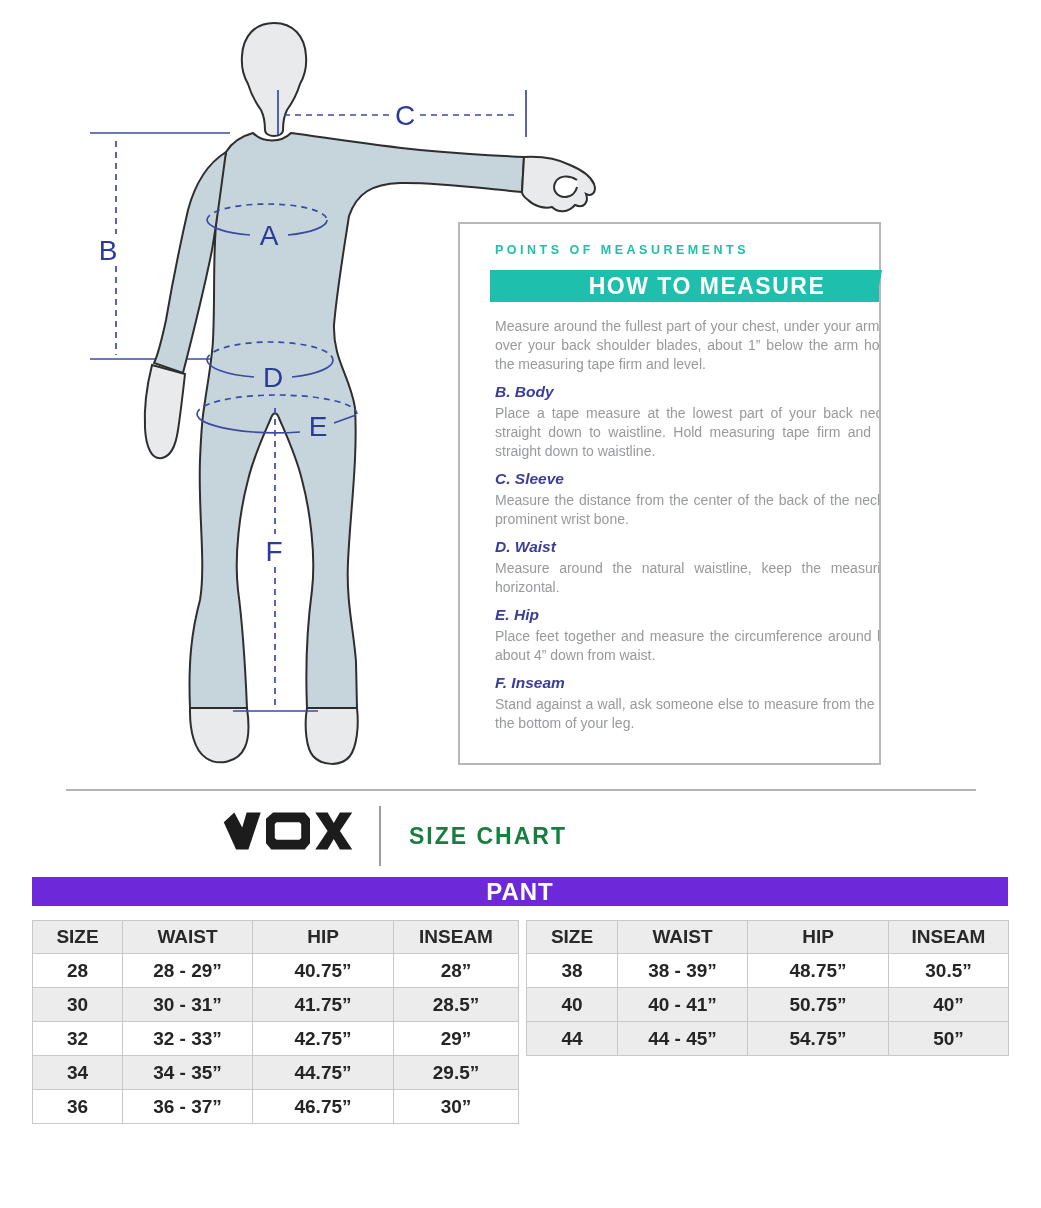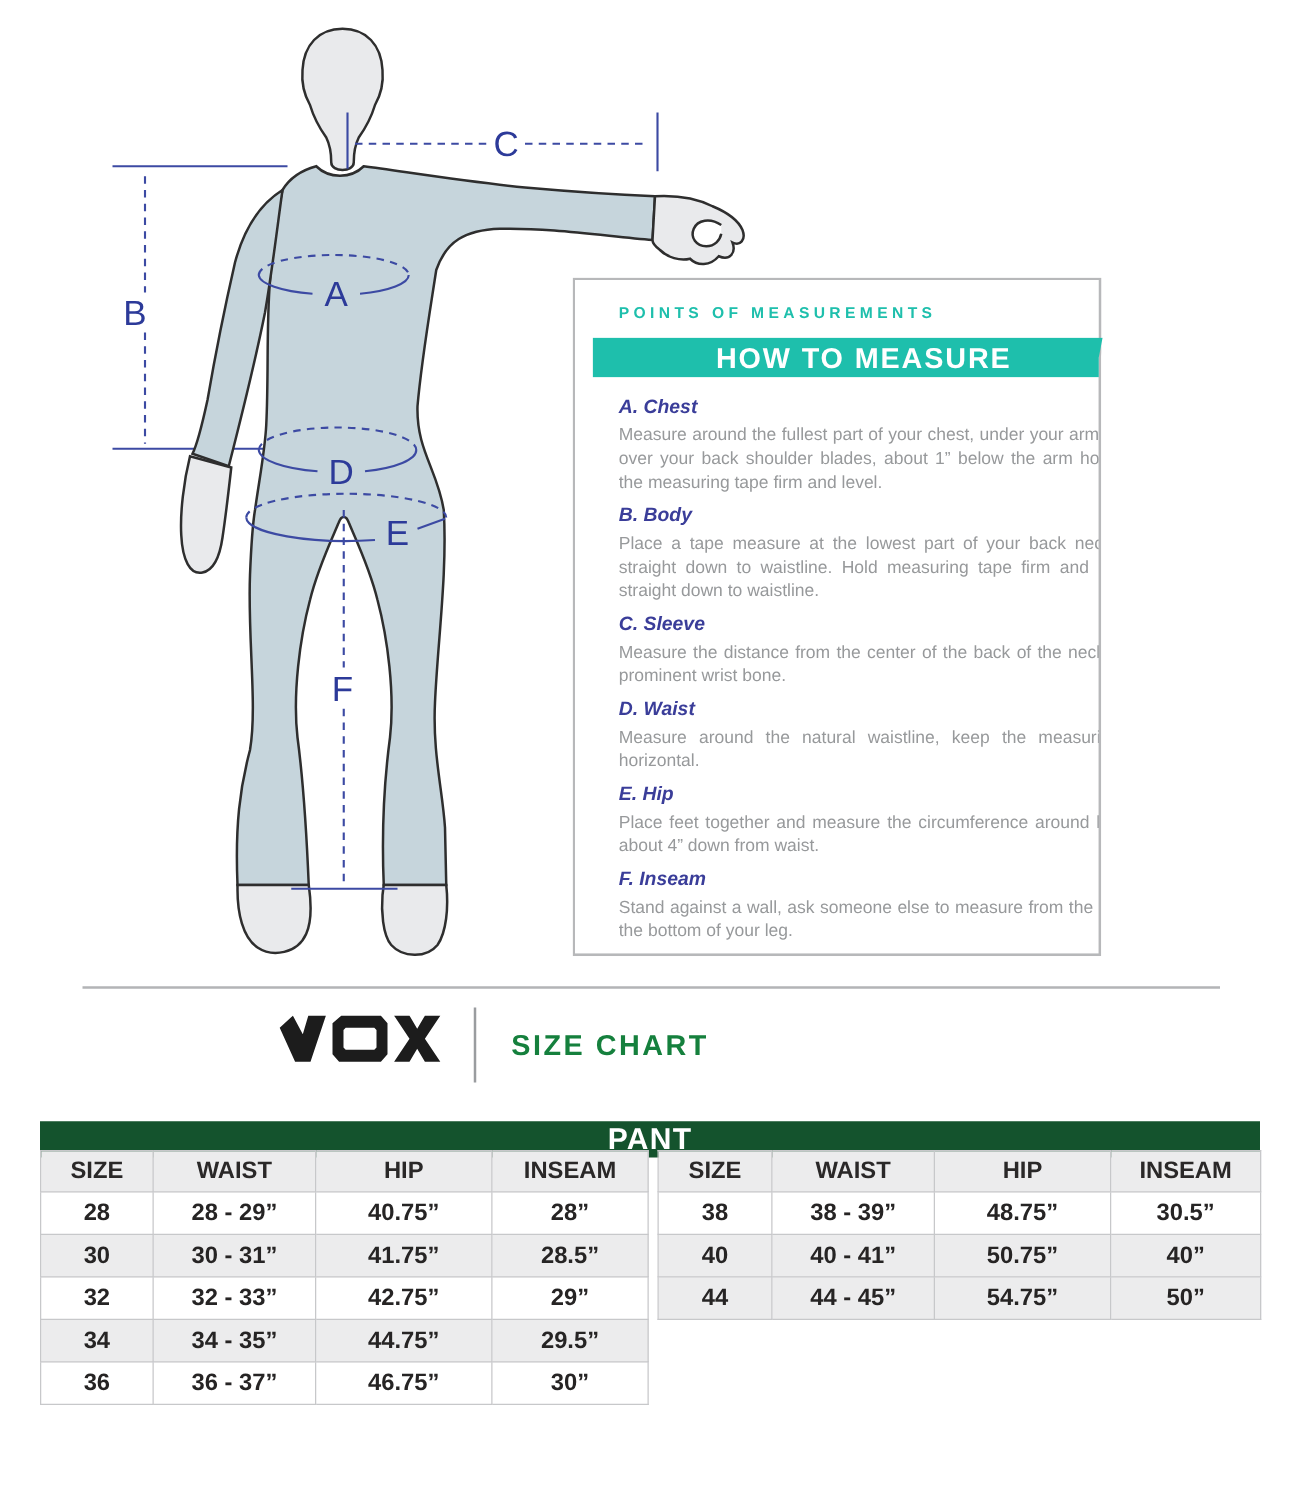--- a/index.html
+++ b/index.html
@@ -9,38 +9,38 @@
   
   .figure-svg{position:absolute;left:60px;top:10px;}
 
   
   .panel{position:absolute;left:458px;top:222px;width:423px;height:543px;background:#b7b8ba;
          clip-path:polygon(0 0,434px 0,100% 63px,100% 100%,0 100%);}
   .panel-inner{position:absolute;inset:2px;background:#ffffff;
          clip-path:polygon(0 0,431px 0,100% 62px,100% 100%,0 100%);}
   .eyebrow{position:absolute;left:35px;top:19px;font-size:12.5px;font-weight:bold;
            letter-spacing:3.5px;color:#1ebfac;white-space:nowrap;}
-  .banner{position:absolute;left:14px;top:46px;width:434px;height:32px;background:#1ebfac;
+  .banner{position:absolute;left:30px;top:46px;width:434px;height:32px;background:#1ebfac;
           clip-path:polygon(0 0,414px 0,100% 100%,0 100%);
           display:flex;align-items:center;justify-content:center;}
   .banner span{color:#ffffff;font-weight:bold;font-size:23px;letter-spacing:1.5px;}
   .sections{position:absolute;left:35px;top:93px;width:438px;}
   .m-head{font-size:15.5px;font-weight:bold;font-style:italic;color:#3a3d99;margin:0 0 3px 0;}
   .m-text{font-size:14px;line-height:19px;color:#97999b;margin:0 0 9px 0;text-align:justify;}
 
   
   .rule{position:absolute;left:66px;top:789px;width:910px;height:2px;background:#b3b4b6;}
   .logo{position:absolute;left:222px;top:808px;}
   .vdiv{position:absolute;left:379px;top:806px;width:2px;height:60px;background:#9a9c9f;}
   .size-chart-title{position:absolute;left:409px;top:823px;font-size:23px;font-weight:bold;
                     letter-spacing:2px;color:#15803d;white-space:nowrap;}
 
   
-  .band{position:absolute;left:32px;top:877px;width:976px;height:29px;background:#14532d;
-        display:flex;align-items:center;justify-content:center;margin-top:20px;}
+  .band{position:absolute;left:32px;top:877px;width:976px;height:29px;background:#6d28d9;
+        display:flex;align-items:center;justify-content:center;}
   .band span{color:#ffffff;font-weight:bold;font-size:24px;letter-spacing:1px;}
   table.sz{position:absolute;top:920px;border-collapse:collapse;table-layout:fixed;
            font-weight:bold;color:#262424;}
   table.sz.left{left:32px;width:486px;}
   table.sz.right{left:526px;width:482px;}
   table.sz th,table.sz td{border:1px solid #c7c8ca;text-align:center;padding:0;}
   table.sz th{height:32px;font-size:19px;background:#ececed;color:#2a2828;}
   table.sz td{height:33px;font-size:19px;background:#ffffff;margin-left:30px;}
   table.sz tr.alt td{background:#ececed;}
 </style>
@@ -122,21 +122,20 @@
     </g>
   </svg>
 
   <div class="panel">
     <div class="panel-inner">
       <div class="eyebrow">POINTS OF MEASUREMENTS</div>
       <div class="banner">
         <span>HOW TO MEASURE</span>
       </div>
       <div class="sections">
-        <p class="m-head">A. Chest</p>
         <p class="m-text">Measure around the fullest part of your chest, under your arm pits and over your back shoulder blades, about 1” below the arm hole. Keep the measuring tape firm and level.</p>
         <p class="m-head">B. Body</p>
         <p class="m-text">Place a tape measure at the lowest part of your back neck collar, straight down to waistline. Hold measuring tape firm and measure straight down to waistline.</p>
         <p class="m-head">C. Sleeve</p>
         <p class="m-text">Measure the distance from the center of the back of the neck to your prominent wrist bone.</p>
         <p class="m-head">D. Waist</p>
         <p class="m-text">Measure around the natural waistline, keep the measuring tape horizontal.</p>
         <p class="m-head">E. Hip</p>
         <p class="m-text">Place feet together and measure the circumference around hip area, about 4” down from waist.</p>
         <p class="m-head">F. Inseam</p>

